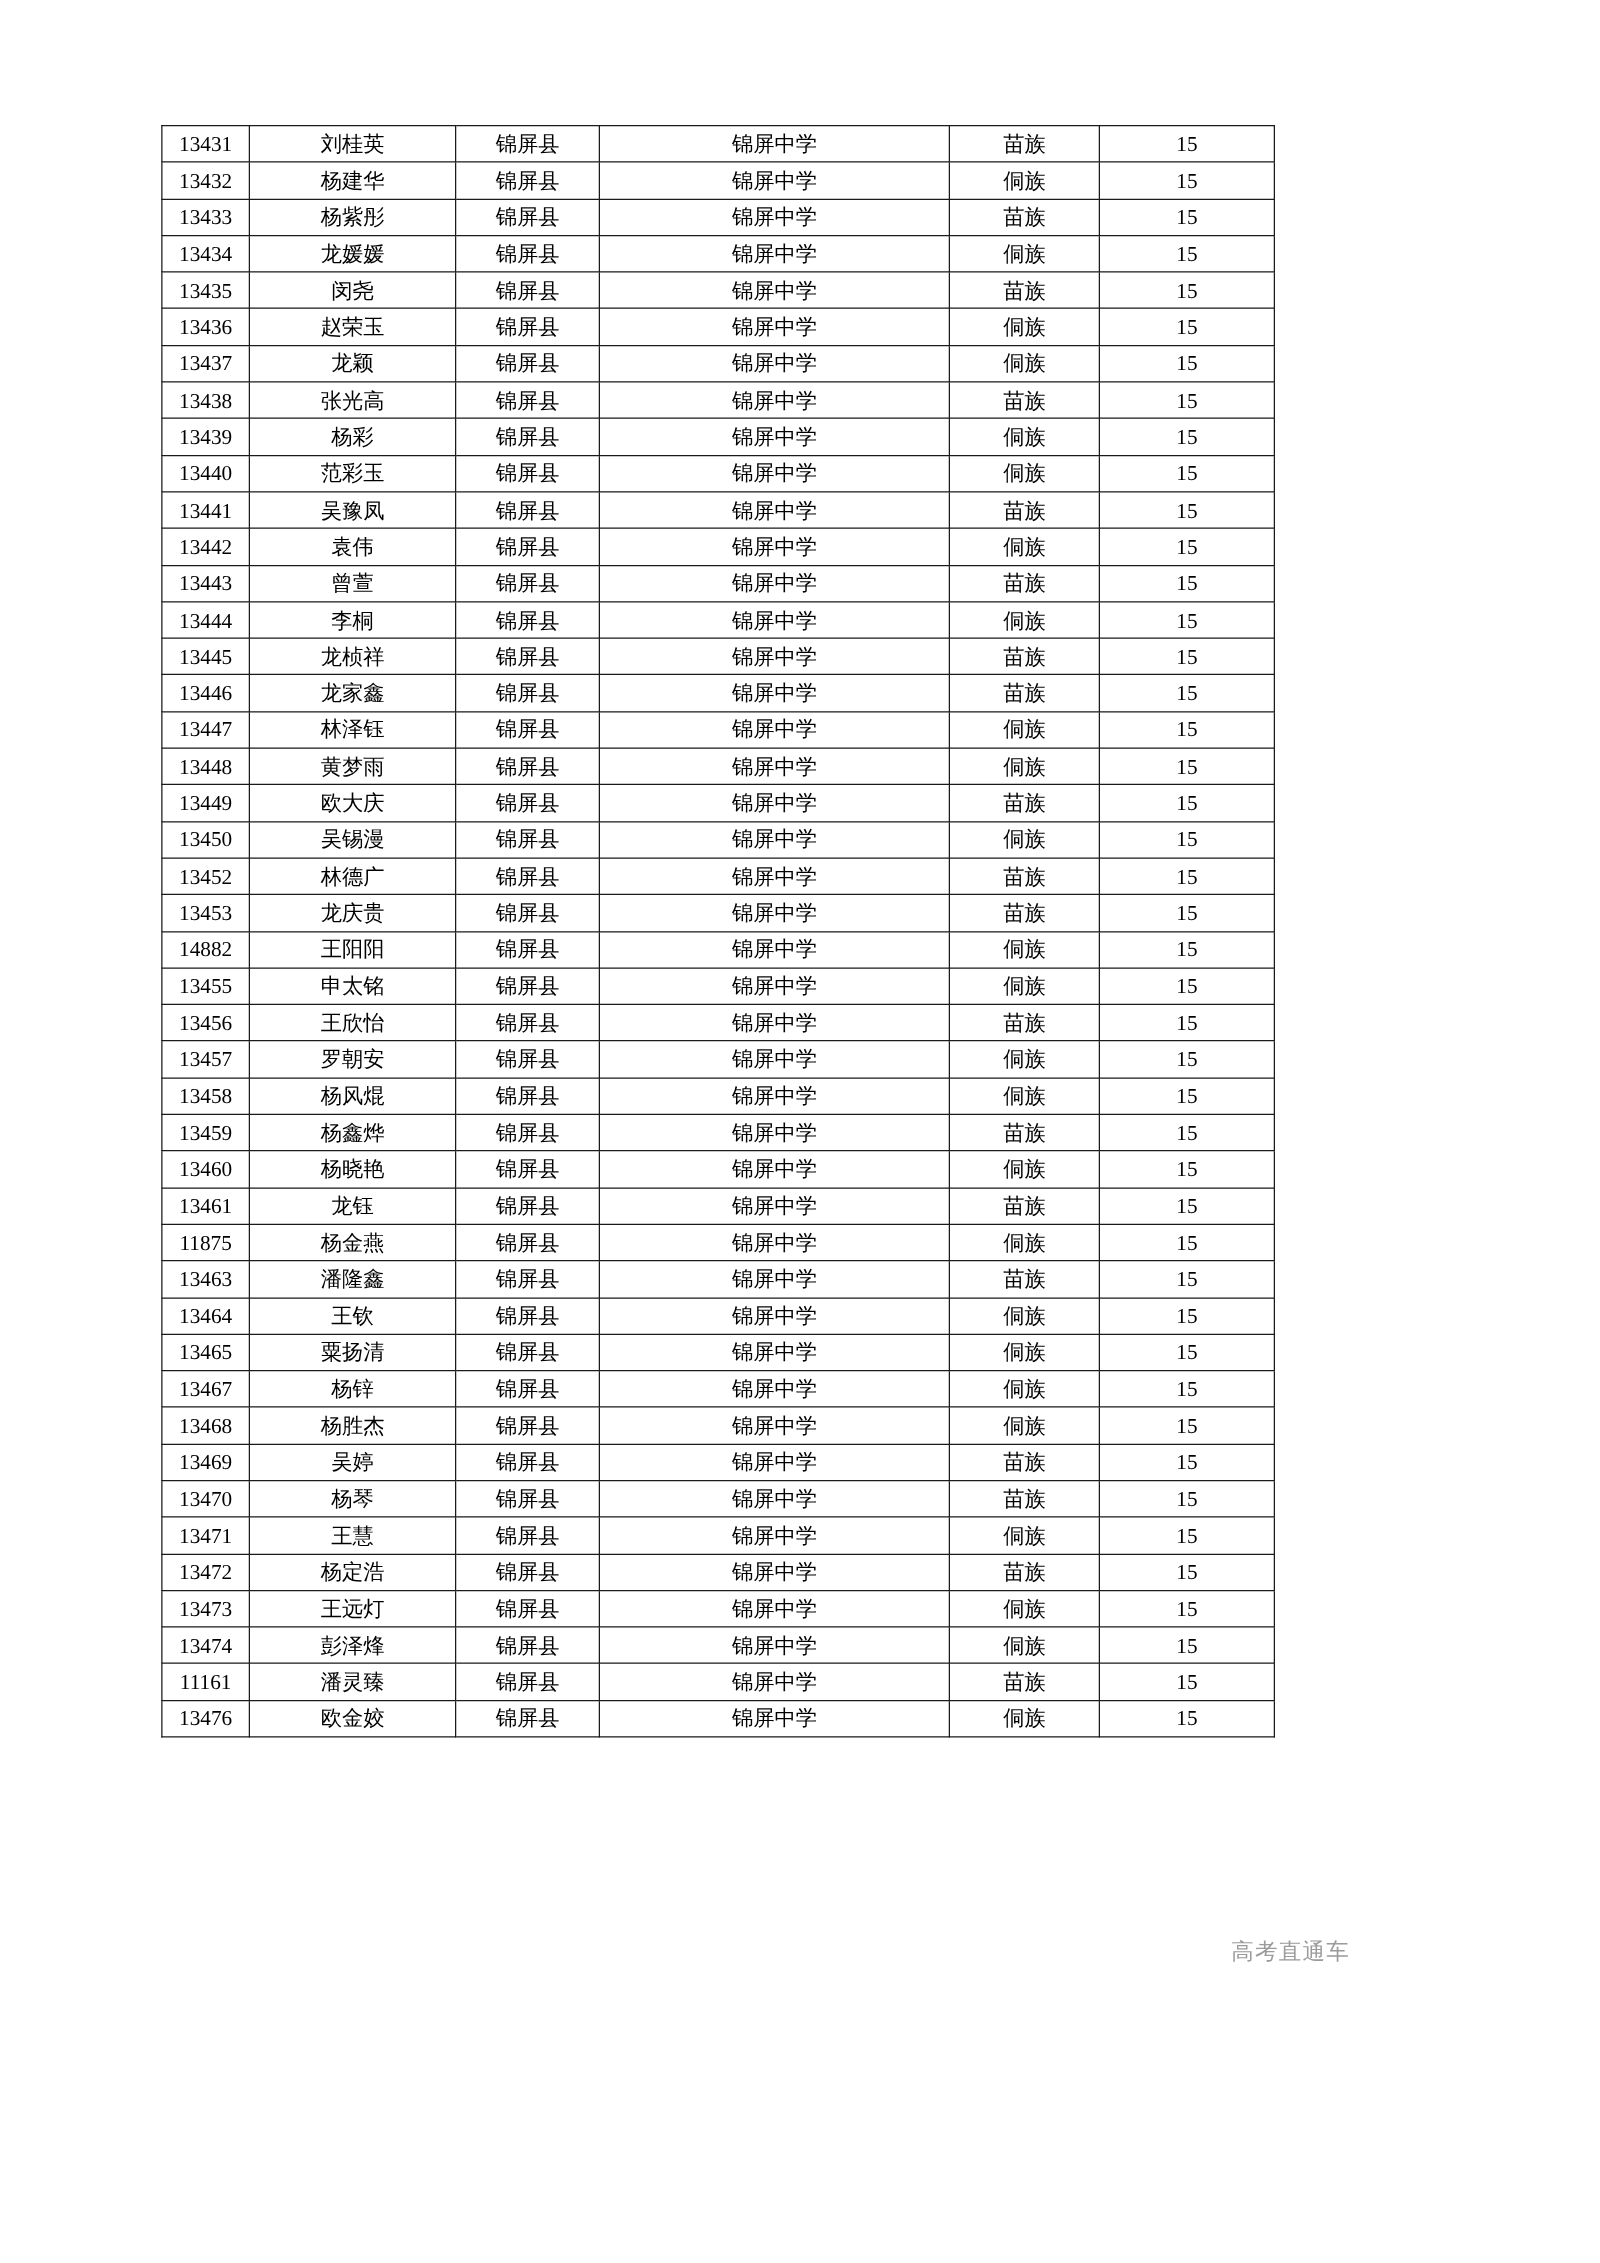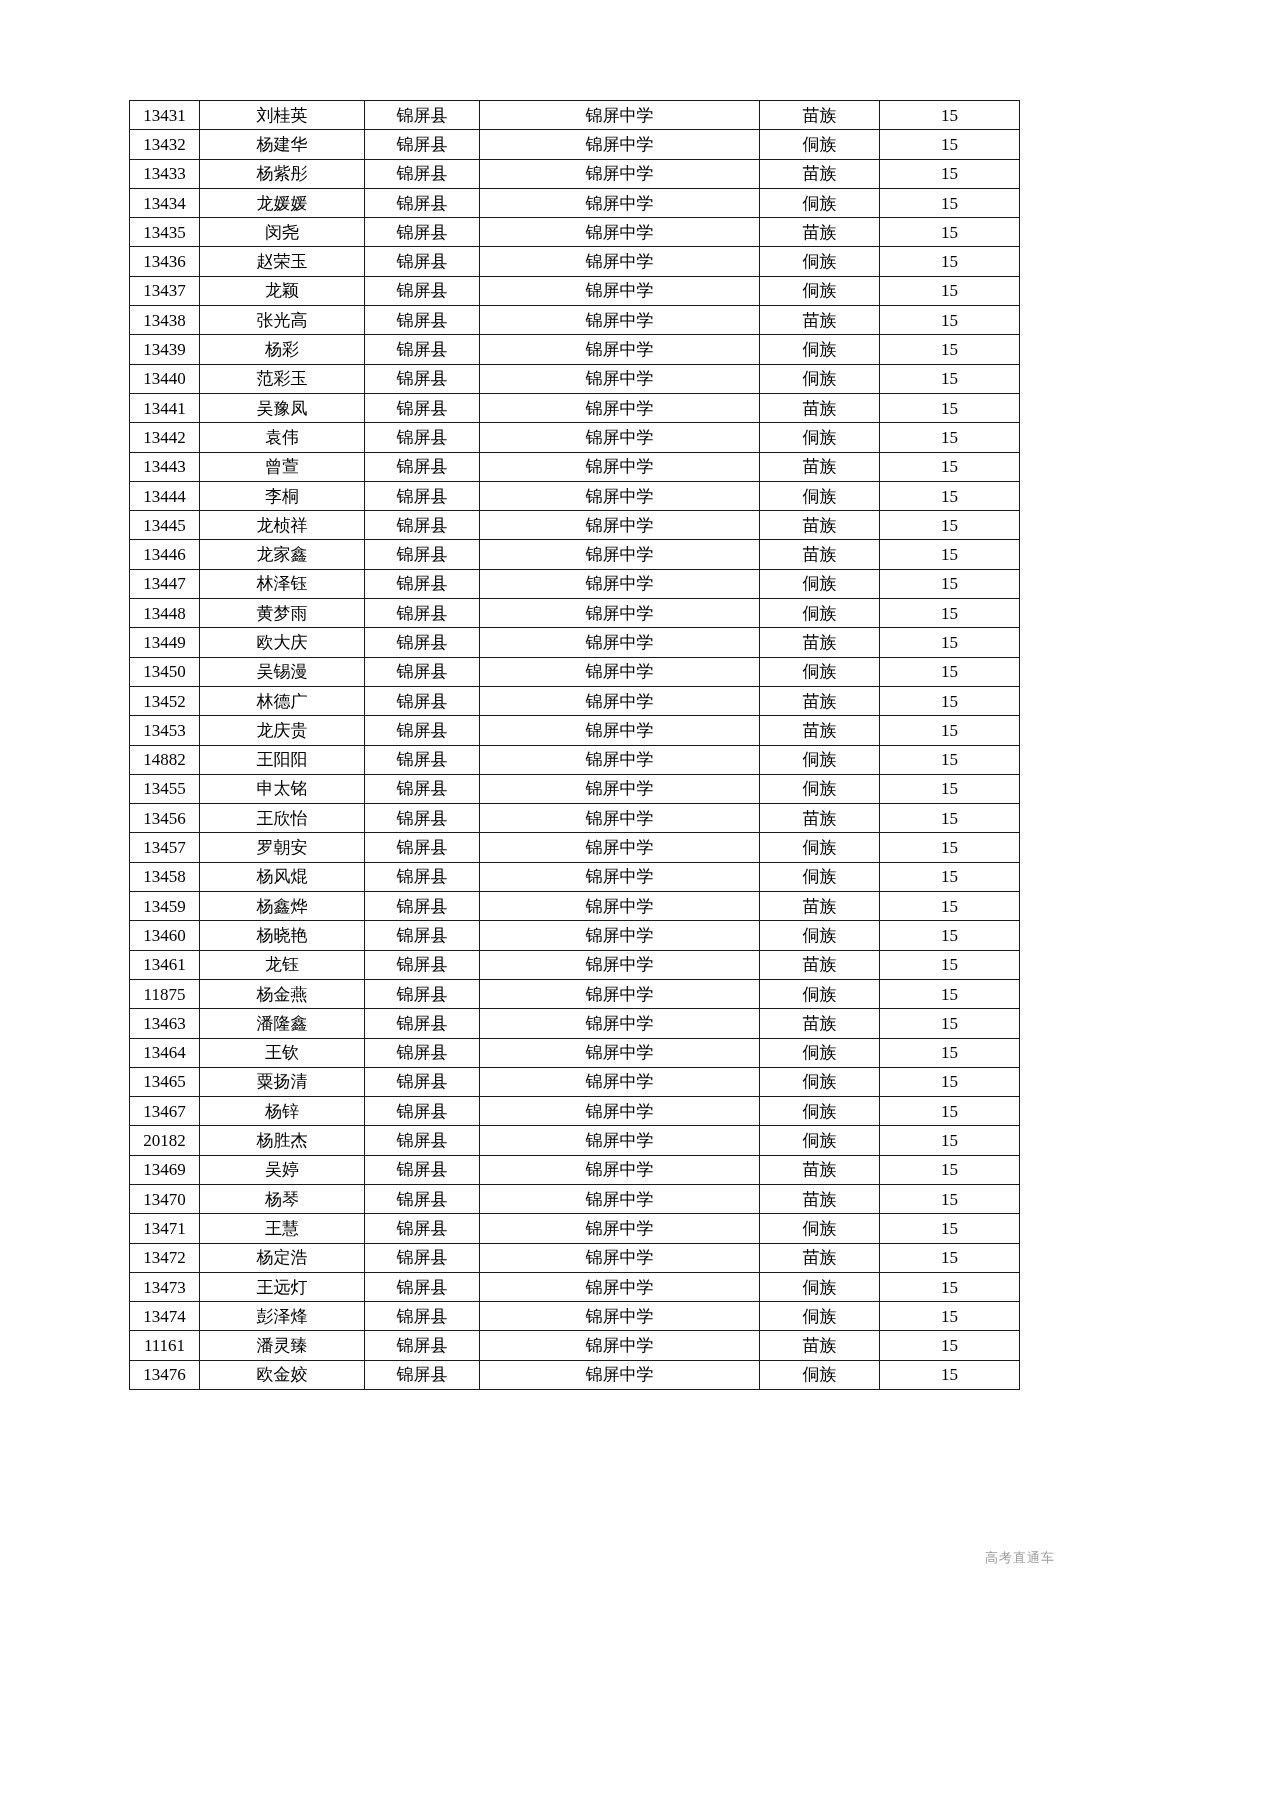--- a/index.html
+++ b/index.html
@@ -36,21 +36,21 @@
   .col-id       { width: 70px; }
   .col-name     { width: 165px; }
   .col-county   { width: 115px; }
   .col-school   { width: 280px; }
   .col-ethnic   { width: 120px; }
   .col-score    { width: 140px; }
   .watermark {
     position: absolute;
     left: 985px;
     top: 1549px;
-    font-size: 13px;
+    font-size: 18px;
     color: #9b9b9b;
     letter-spacing: 1px;
     font-family: Liberation Sans, sans-serif;
   }
 </style>
 </head>
 <body>
 
 <table class="doc-table">
   <colgroup>
@@ -336,21 +336,21 @@
       </tr>
       <tr>
         <td>13467</td>
         <td>杨锌</td>
         <td>锦屏县</td>
         <td>锦屏中学</td>
         <td>侗族</td>
         <td>15</td>
       </tr>
       <tr>
-        <td>20182</td>
+        <td>13468</td>
         <td>杨胜杰</td>
         <td>锦屏县</td>
         <td>锦屏中学</td>
         <td>侗族</td>
         <td>15</td>
       </tr>
       <tr>
         <td>13469</td>
         <td>吴婷</td>
         <td>锦屏县</td>

